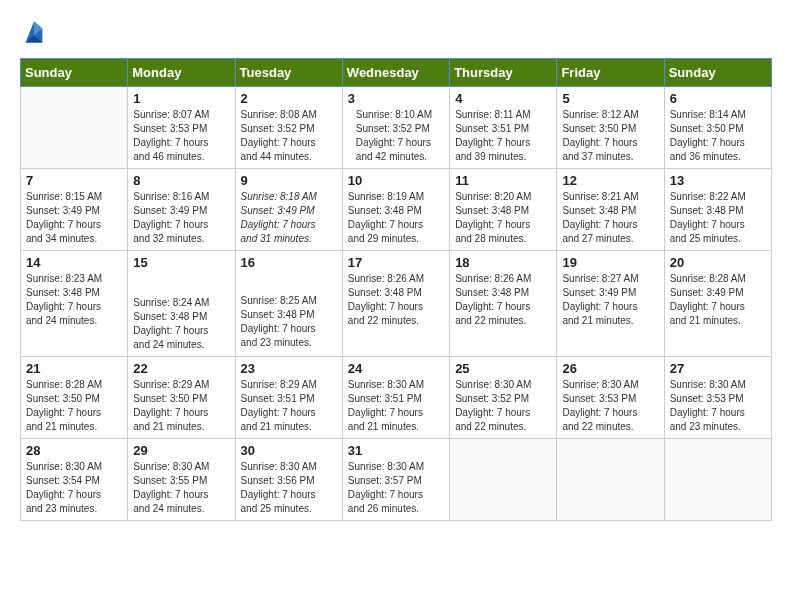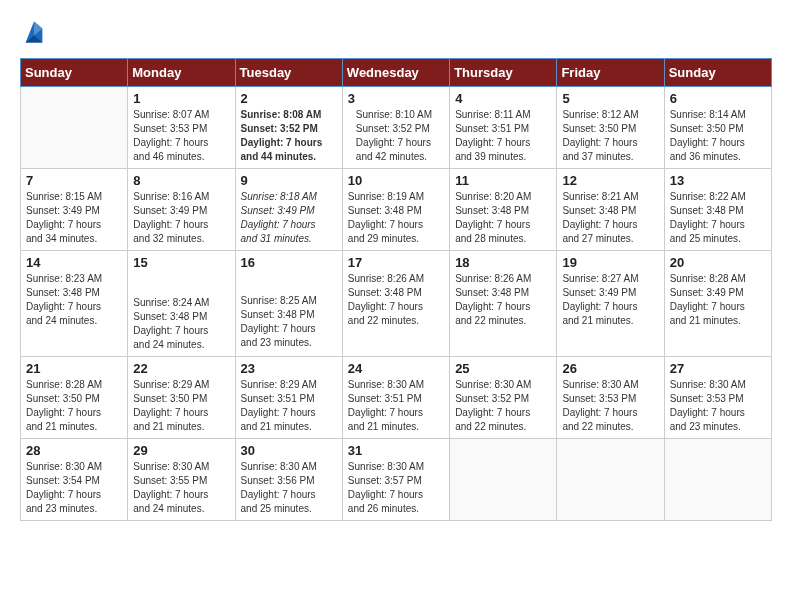--- a/index.html
+++ b/index.html
@@ -44,21 +44,21 @@
     .location {
       font-size: 16px;
       color: #444;
     }
     .calendar {
       width: 100%;
       border-collapse: collapse;
       border: 1px solid #ccc;
     }
     .calendar th {
-      background-color: #7f1d1d;
+      background-color: #4d7c0f;
       color: #fff;
       font-size: 13px;
       font-weight: bold;
       padding: 6px 4px;
       text-align: left;
       border: 1px solid #5590cc;
     }
     .calendar td {
       border: 1px solid #ccc;
       vertical-align: top;
@@ -123,21 +123,21 @@
         <td class="empty"></td>
         <td>
           <span class="day-num">1</span>
           <div class="day-info" style="white-space: pre-line;">Sunrise: 8:07 AM
 Sunset: 3:53 PM
 Daylight: 7 hours
 and 46 minutes.</div>
         </td>
         <td>
           <span class="day-num">2</span>
-          <div class="day-info" style="white-space: pre-line; font-weight: bold;">Sunrise: 8:08 AM
+          <div class="day-info" style="white-space: pre-line;">Sunrise: 8:08 AM
 Sunset: 3:52 PM
 Daylight: 7 hours
 and 44 minutes.</div>
         </td>
         <td>
           <span class="day-num">3</span>
           <div class="day-info" style="white-space: pre-line; margin-left: 8px;">Sunrise: 8:10 AM
 Sunset: 3:52 PM
 Daylight: 7 hours
 and 42 minutes.</div>

